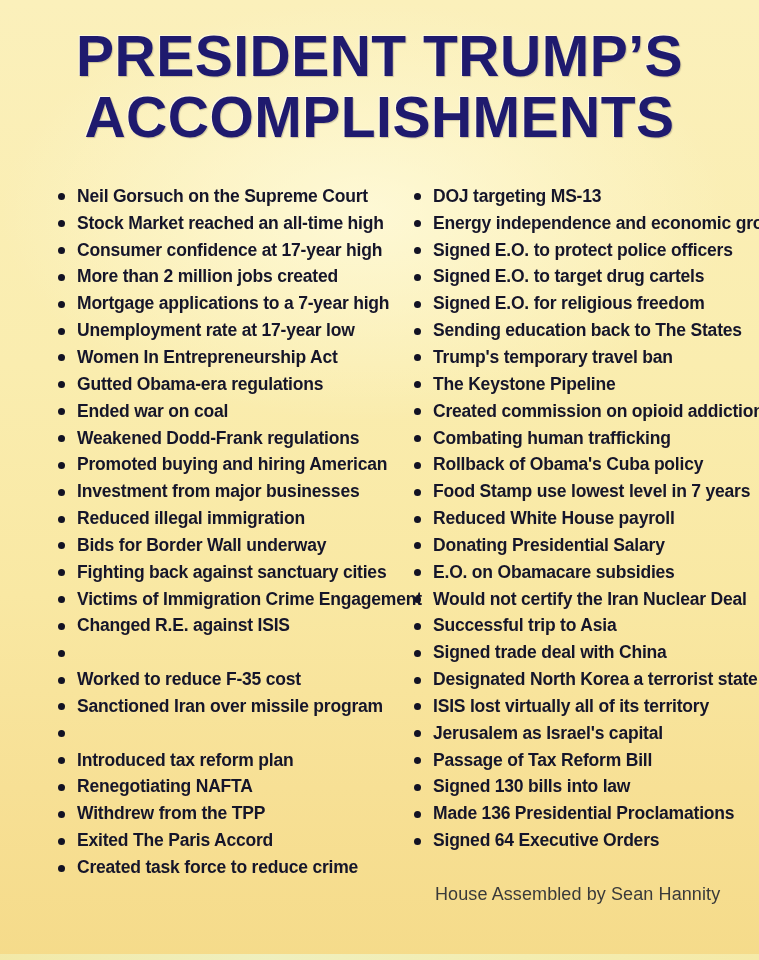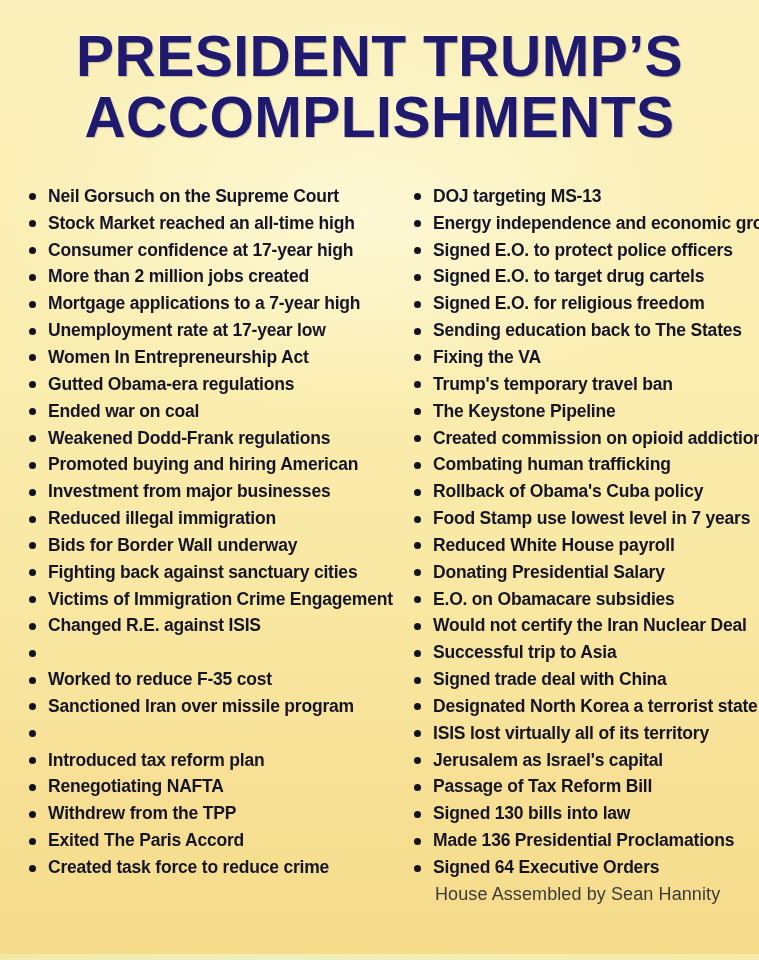--- a/index.html
+++ b/index.html
@@ -46,21 +46,21 @@
     left: 0;
     width: 759px;
   }
   ul.items {
     list-style: none;
     margin: 0;
     padding: 0;
     position: absolute;
     top: 0;
   }
-  ul.items.left  { left: 29px;  width: 360px; }
+  ul.items.left  { left: 58px;  width: 360px; }
   ul.items.right { left: 414px; width: 340px; }
   ul.items li {
     display: flex;
     align-items: center;
     height: 26.85px;
     color: #15152A;
     font-weight: bold;
     font-size: 17.5px;
     letter-spacing: -0.2px;
     white-space: nowrap;
@@ -253,24 +253,20 @@
         <li>
           <span class="dot"></span>
           <span>Signed E.O. for religious freedom</span>
         </li>
 
         <li>
           <span class="dot"></span>
           <span>Sending education back to The States</span>
         </li>
 
-        <li>
-          <span class="dot"></span>
-          <span>Fixing the VA</span>
-        </li>
 
         <li>
           <span class="dot"></span>
           <span>Trump's temporary travel ban</span>
         </li>
 
         <li>
           <span class="dot"></span>
           <span>The Keystone Pipeline</span>
         </li>

